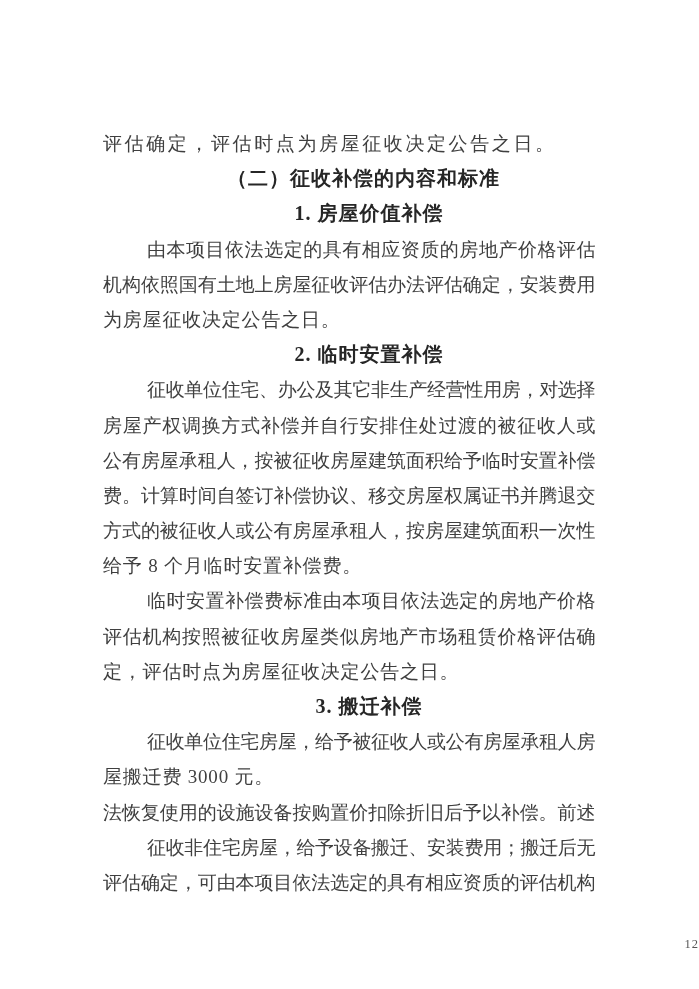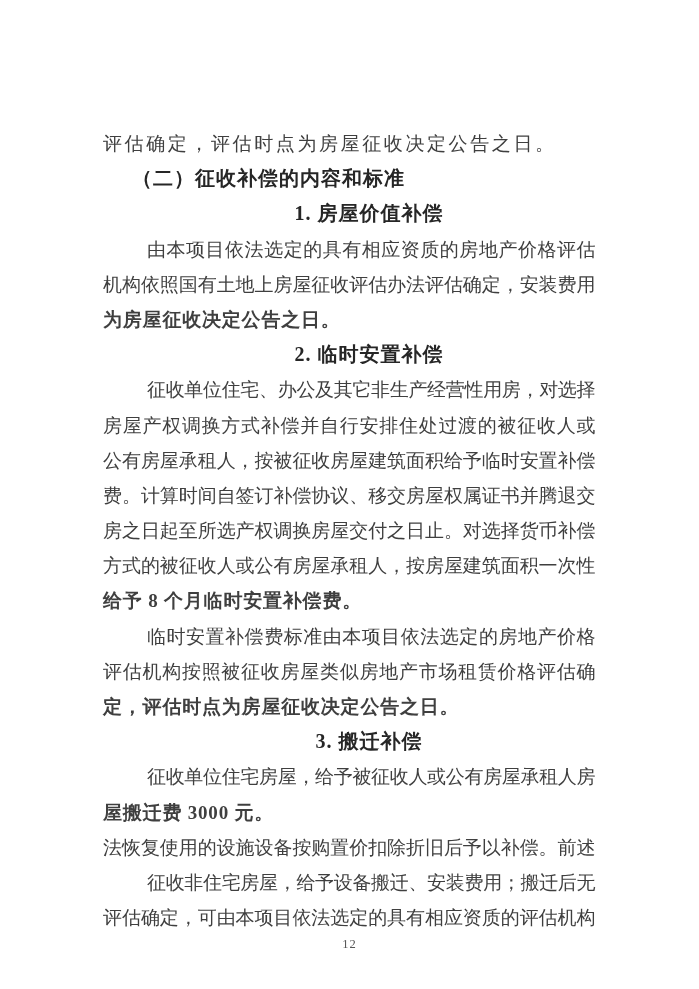--- a/index.html
+++ b/index.html
@@ -41,43 +41,42 @@
     text-indent: 44px;
     text-align: justify;
     text-align-last: justify;
     text-justify: inter-character;
     letter-spacing: -0.5px;
   }
   
   .pe {
     letter-spacing: 0.8px;
     white-space: nowrap;
-    font-weight: bold;
   }
   
   .loose {
     letter-spacing: 2.6px;
     white-space: nowrap;
   }
   
   .h {
     font-weight: bold;
     color: #262626;
     font-size: 20px;
     letter-spacing: 1px;
     white-space: nowrap;
   }
-  .hp { text-indent: 29px; }   
+  .hp { text-indent: 29px; text-align: center; }   
   .hn { text-indent: 40px; text-align: center; }   
   .pagenum {
     position: absolute;
     top: 910px;
     left: 0;
     width: 100%;
-    text-align: center;
+    text-align: right;
     font-size: 12.5px;
     letter-spacing: 1px;
     color: #555555;
   }
 </style>
 </head>
 <body>
 
 <div class="page">
   <div class="doc">
@@ -85,21 +84,20 @@
     <div class="line h hp">（二）征收补偿的内容和标准</div>
     <div class="line h hn">1. 房屋价值补偿</div>
     <div class="line ps">由本项目依法选定的具有相应资质的房地产价格评估</div>
     <div class="line full">机构依照国有土地上房屋征收评估办法评估确定，安装费用</div>
     <div class="line pe">为房屋征收决定公告之日。</div>
     <div class="line h hn">2. 临时安置补偿</div>
     <div class="line ps">征收单位住宅、办公及其它非生产经营性用房，对选择</div>
     <div class="line full">房屋产权调换方式补偿并自行安排住处过渡的被征收人或</div>
     <div class="line full">公有房屋承租人，按被征收房屋建筑面积给予临时安置补偿</div>
     <div class="line full">费。计算时间自签订补偿协议、移交房屋权属证书并腾退交</div>
-    <div class="line full">房之日起至所选产权调换房屋交付之日止。对选择货币补偿</div>
     <div class="line full">方式的被征收人或公有房屋承租人，按房屋建筑面积一次性</div>
     <div class="line pe">给予 8 个月临时安置补偿费。</div>
     <div class="line ps">临时安置补偿费标准由本项目依法选定的房地产价格</div>
     <div class="line full">评估机构按照被征收房屋类似房地产市场租赁价格评估确</div>
     <div class="line pe">定，评估时点为房屋征收决定公告之日。</div>
     <div class="line h hn">3. 搬迁补偿</div>
     <div class="line ps">征收单位住宅房屋，给予被征收人或公有房屋承租人房</div>
     <div class="line pe">屋搬迁费 3000 元。</div>
     <div class="line full">法恢复使用的设施设备按购置价扣除折旧后予以补偿。前述</div>
     <div class="line ps">征收非住宅房屋，给予设备搬迁、安装费用；搬迁后无</div>

